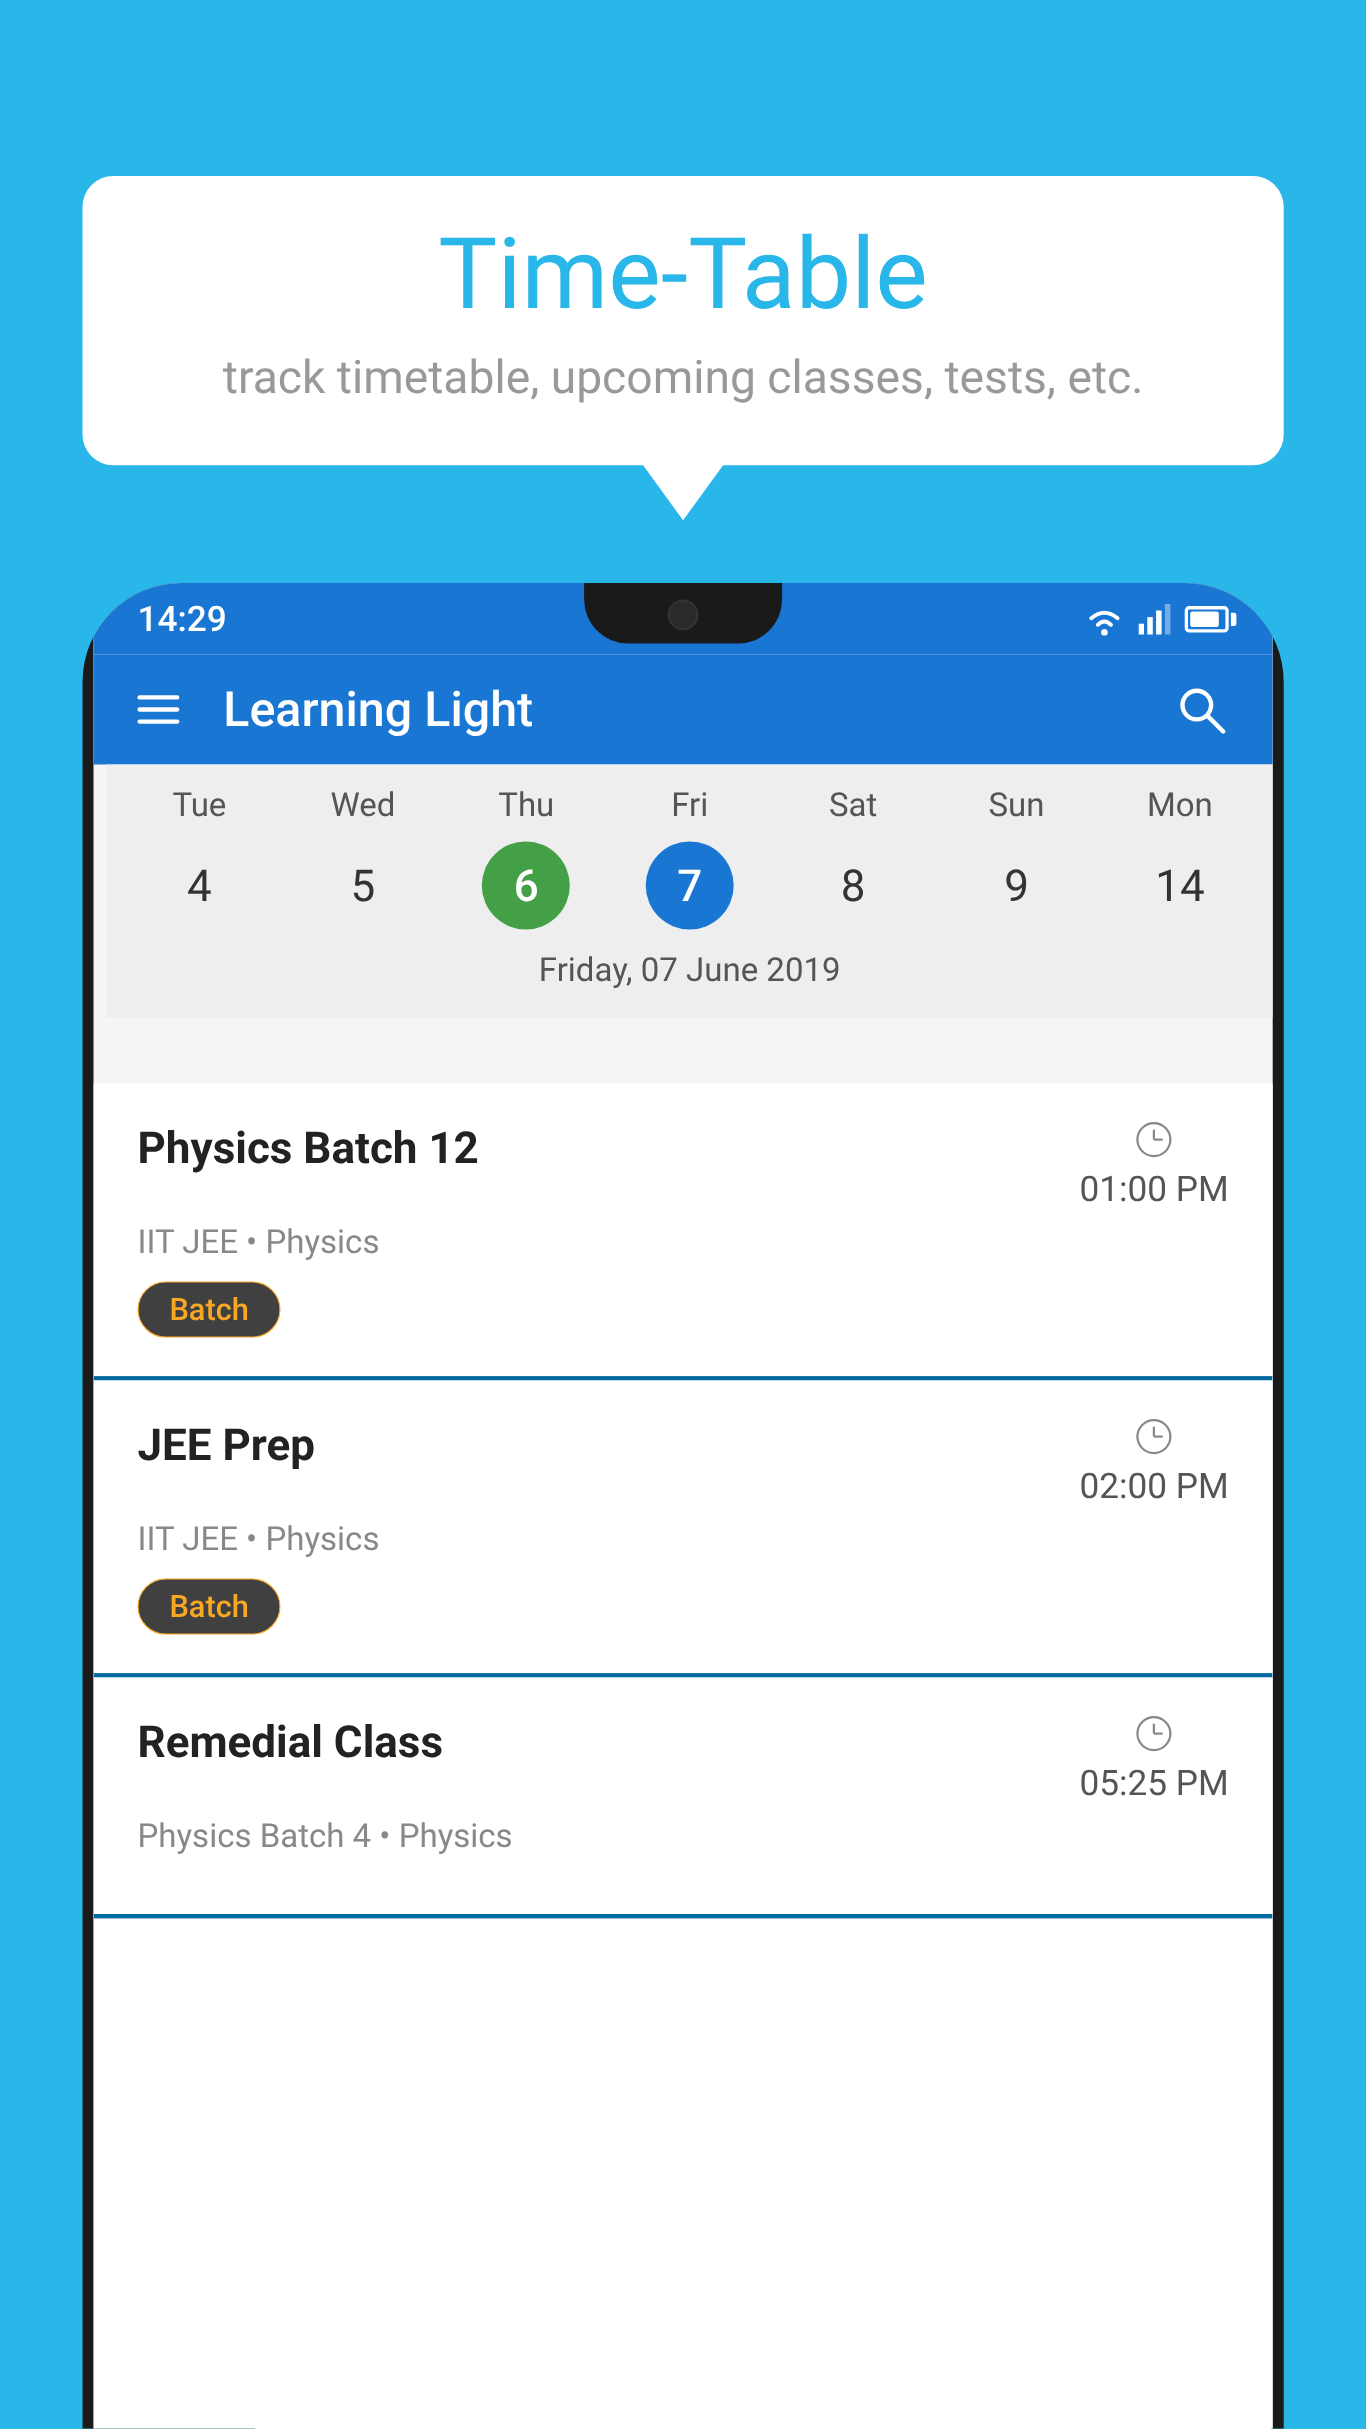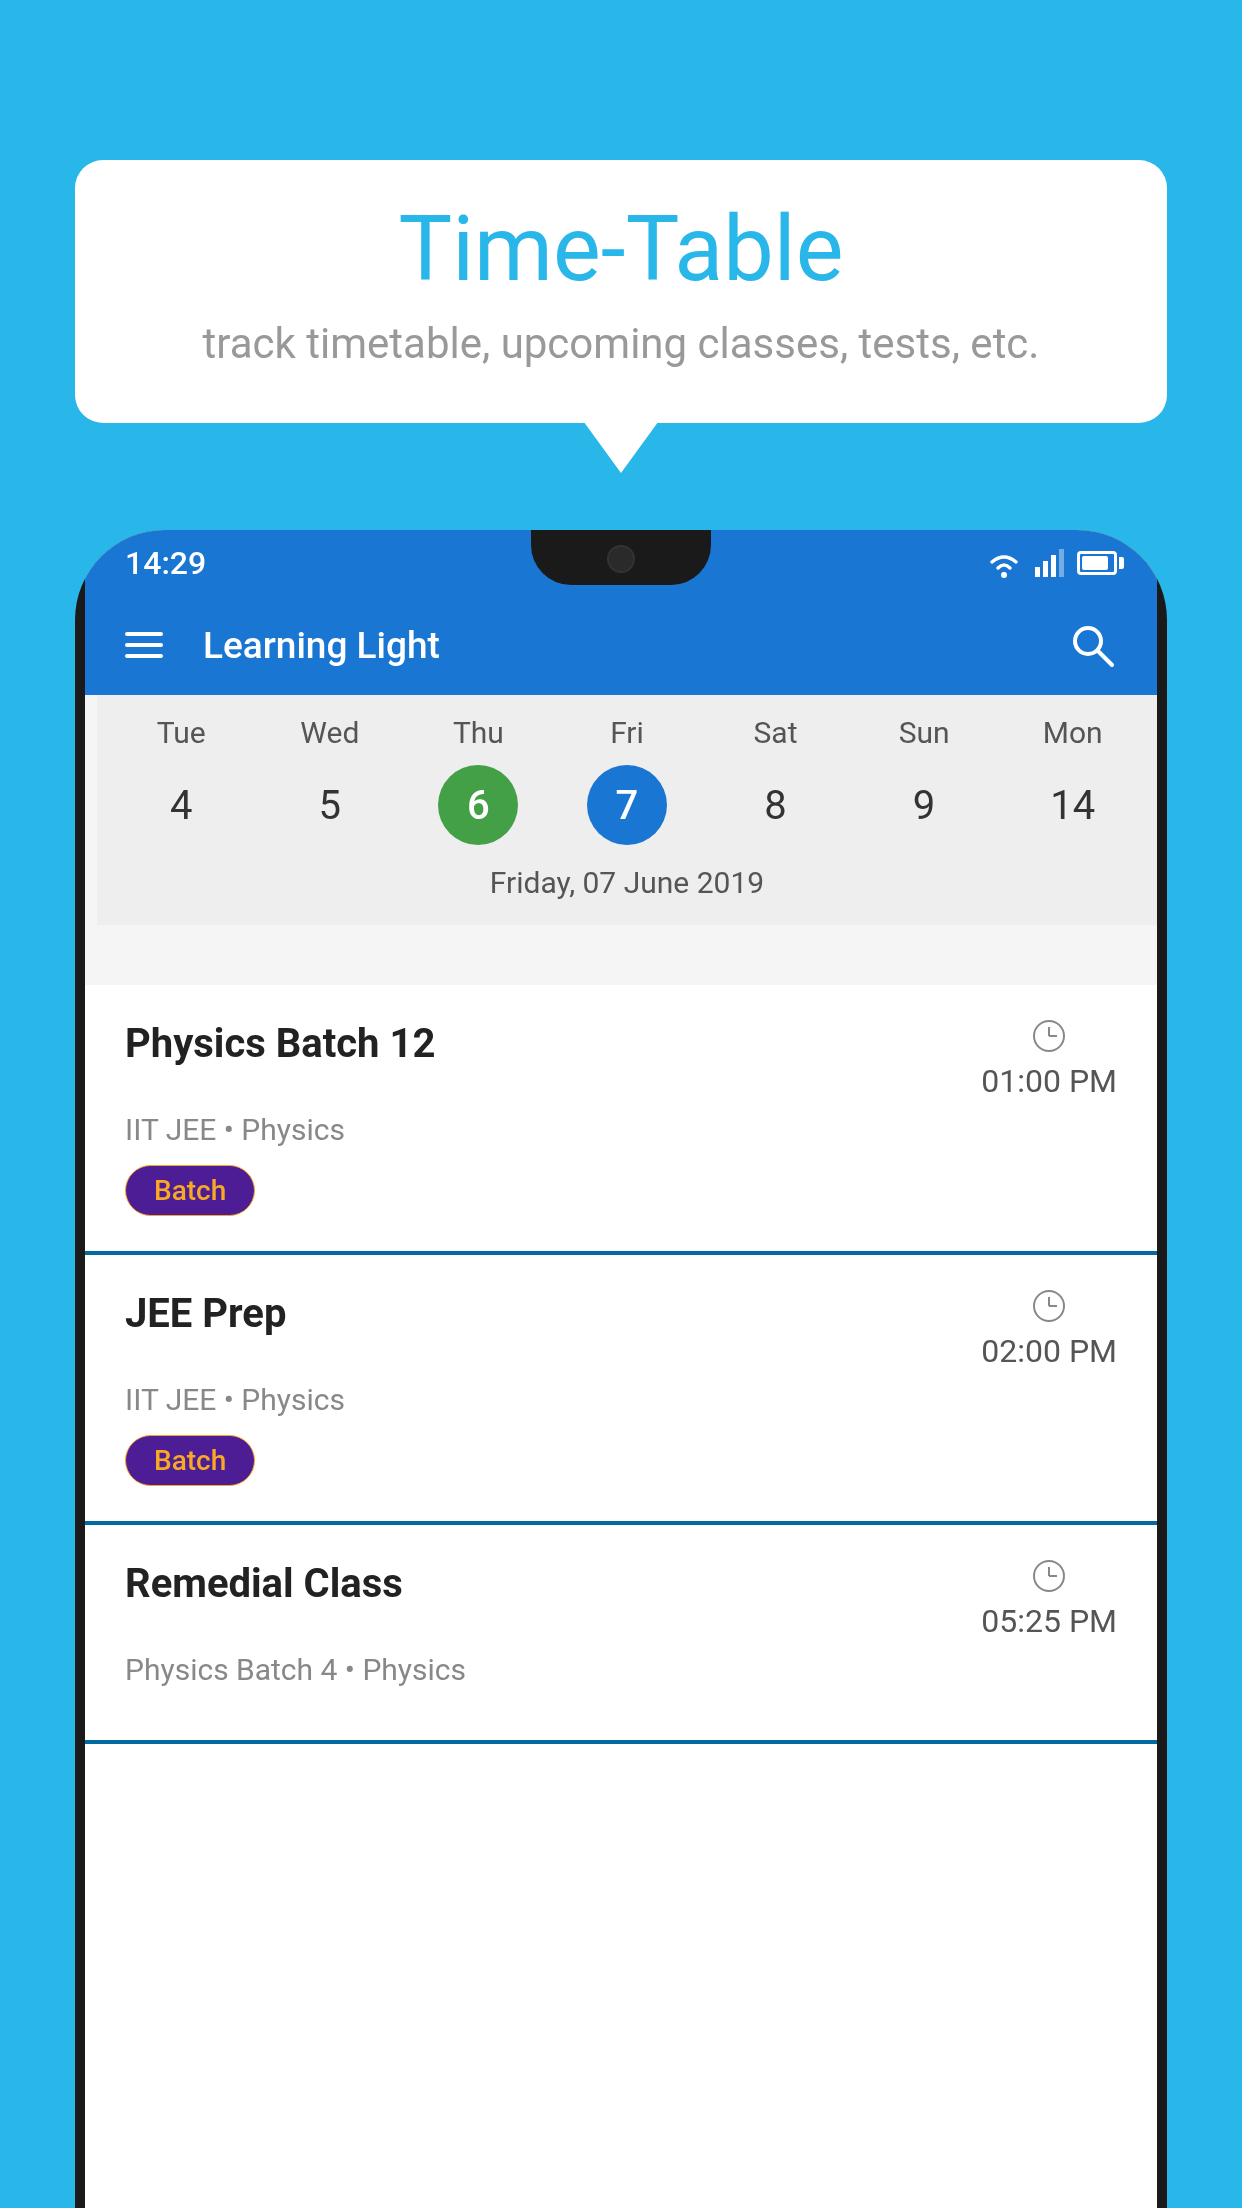--- a/index.html
+++ b/index.html
@@ -161,21 +161,21 @@
       gap: 7px;
     }
     .menu-line {
       width: 38px;
       height: 4px;
       background: white;
       border-radius: 2px;
     }
     .app-title {
       color: white;
-      font-size: 37px;
+      font-size: 44px;
       font-weight: 500;
       margin-left: 40px;
       flex: 1;
     }
 
     
     .phone-screen {
       position: absolute;
       top: 0;
       left: 10px;
@@ -302,21 +302,21 @@
       background: #888;
     }
     .schedule-item-subtitle {
       font-size: 30px;
       color: #888;
       margin-bottom: 18px;
     }
     .batch-badge {
       display: inline-block;
       padding: 8px 28px;
-      background: #4c1d95;
+      background: #404040;
       border: 1.5px solid #F9A825;
       border-radius: 30px;
       font-size: 28px;
       color: #F9A825;
       font-weight: 500;
     }
   </style>
 </head>
 <body>
 

